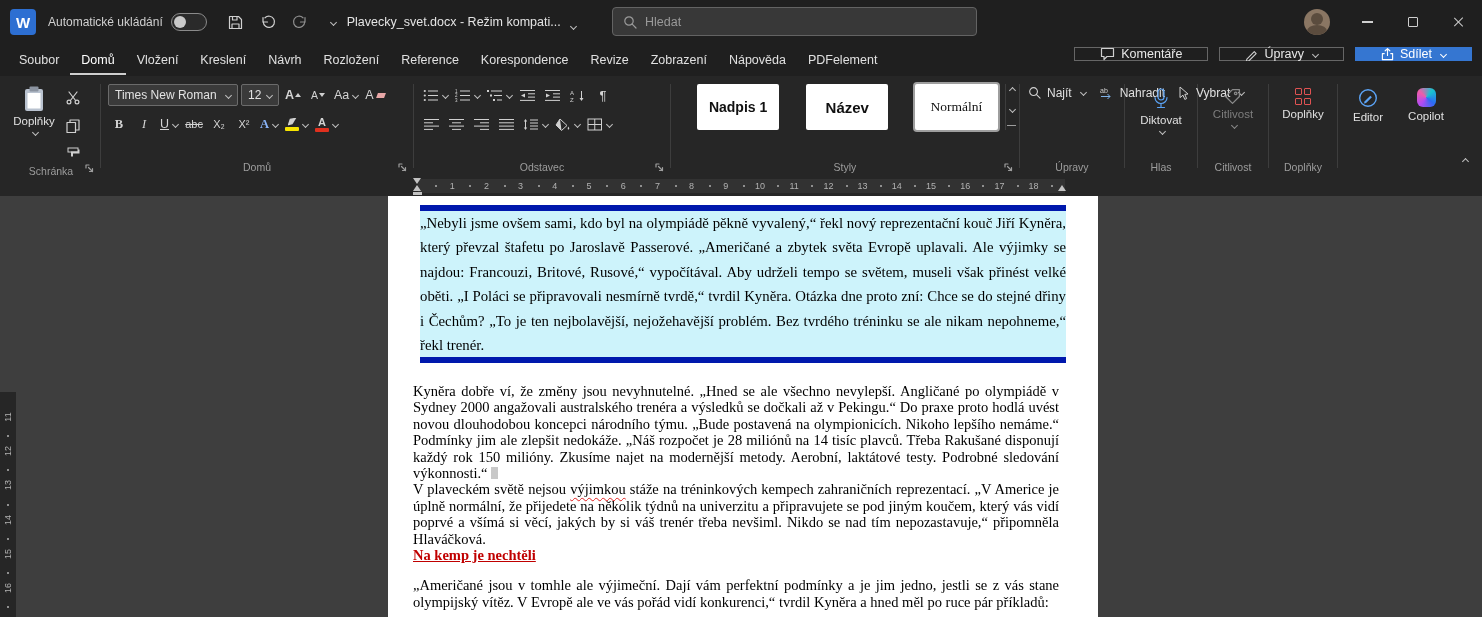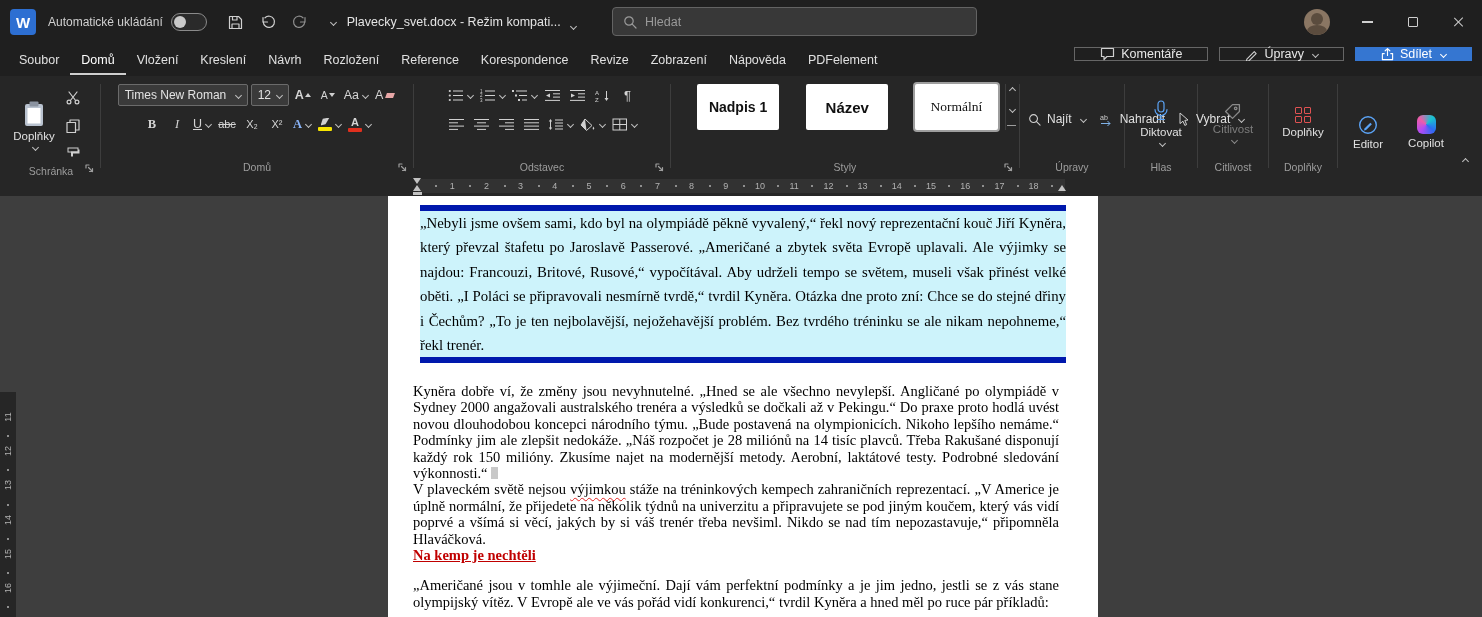--- a/index.html
+++ b/index.html
@@ -45,21 +45,21 @@
   .tab.active{font-weight:400;border-bottom:2px solid #cfcfcf;color:#fff;}
   .tabrow-right{position:absolute;right:10px;top:3px;display:flex;gap:11px;align-items:center;}
   .pill{height:14px;border:1px solid #666;border-radius:0;background:transparent;display:flex;
     align-items:center;gap:6px;padding:0 25px;font-size:12.5px;color:#e8e8e8;}
   .pill.blue{background:#3576d1;border-color:#3576d1;color:#fff;}
 
   
   .ribbon{position:absolute;top:76px;left:0;width:100%;height:100px;background:#262626;
     display:flex;align-items:stretch;padding:0 4px;}
   .rgroup{position:relative;display:flex;flex-direction:column;flex:none;}
-  .rg-body{flex:1;display:flex;padding-top:8px;align-items:center;}
+  .rg-body{flex:1;display:flex;padding-top:8px;}
   .rg-foot{height:19px;display:flex;align-items:center;justify-content:center;
     font-size:10.5px;color:#9d9d9d;position:relative;}
   .launcher{position:absolute;right:4px;bottom:4px;}
   .vsep{width:1px;background:#3d3d3d;margin:8px 2px;flex:none;}
   .sb{min-width:22px;height:22px;display:flex;align-items:center;justify-content:center;
     color:#d4d4d4;font-size:12.5px;gap:1px;padding:0 2px;border-radius:3px;}
   .bigbtn{width:48px;display:flex;flex-direction:column;align-items:center;gap:3px;
     font-size:11.5px;color:#e0e0e0;padding-top:2px;}
   .colbtn{display:flex;flex-direction:column;align-items:center;gap:3px;font-size:11.5px;
     color:#e0e0e0;padding:4px 6px 0;}

